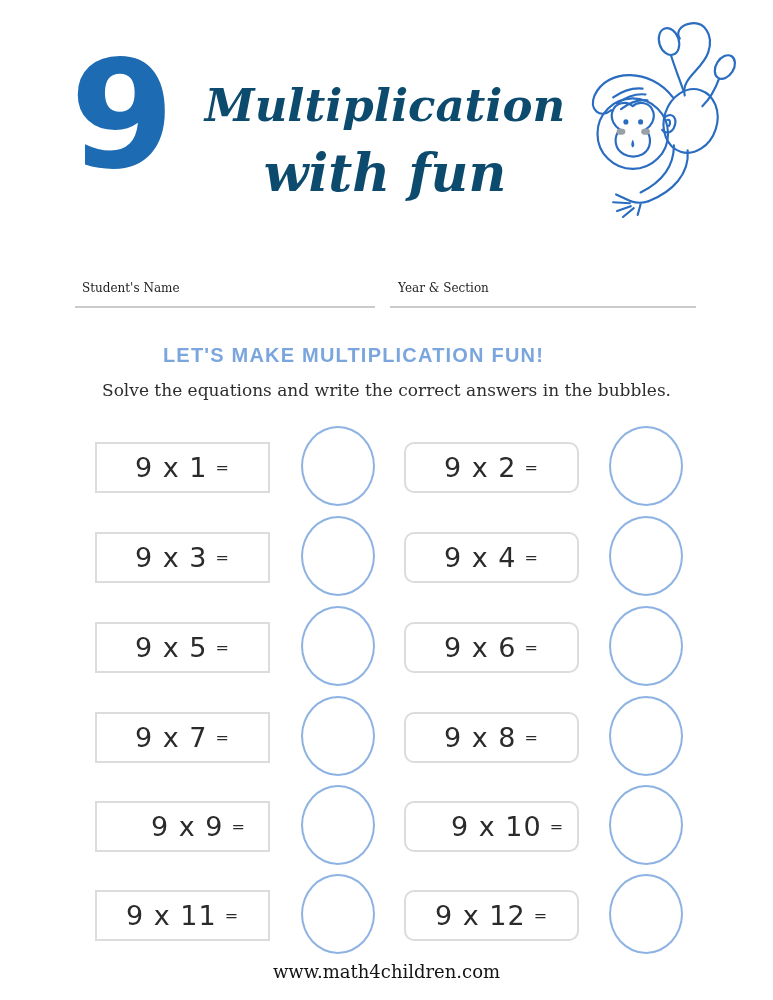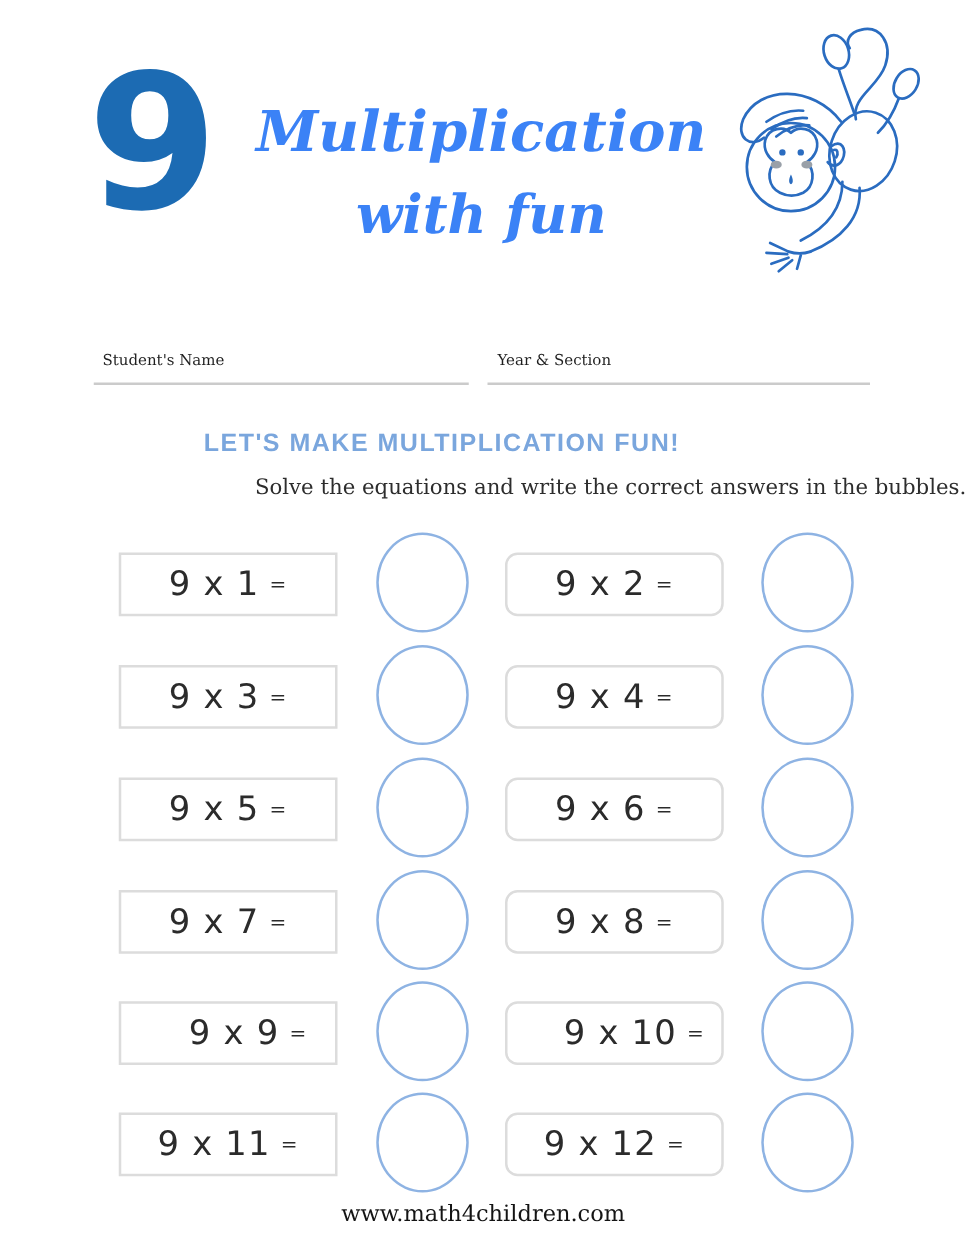--- a/index.html
+++ b/index.html
@@ -9,43 +9,43 @@
     overflow:hidden; font-family:"DejaVu Sans", sans-serif;
   }
   .big-number {
     position:absolute; left:70px; top:58px;
     font-family:"DejaVu Sans", sans-serif; font-weight:bold;
     font-size:150px; line-height:114px; color:#1c6bb3;
   }
   .title {
     position:absolute; left:170px; top:72px; width:430px; text-align:center;
     font-family:"DejaVu Serif", serif; font-style:italic; font-weight:bold;
-    color:#3b82f6;
+    color:#0c4a6e;
   }
   .title-line1 { font-size:45px; line-height:67px; }
-  .title-line2 { font-size:43px; line-height:67px; }
+  .title-line2 { font-size:52px; line-height:67px; }
   .monkey { position:absolute; left:572px; top:8px; }
   .field-label {
     position:absolute; top:281px; font-family:"DejaVu Serif", serif;
     font-size:12px; color:#1f1f1f;
   }
   .label-student { left:82px; }
   .label-year { left:398px; }
   .field-line {
     position:absolute; top:306px; height:2px; background:#cbcbcb;
   }
   .line-student { left:75px; width:300px; }
   .line-year { left:390px; width:306px; }
   .heading {
     position:absolute; top:344px; left:0; width:707px; text-align:center;
     font-family:"Liberation Sans", sans-serif; font-weight:bold;
     font-size:20px; letter-spacing:1.2px; color:#7aa6dd;
   }
   .instruction {
-    position:absolute; top:380px; left:0; width:773px; text-align:right;
+    position:absolute; top:380px; left:0; width:773px; text-align:center;
     font-family:"DejaVu Serif", serif; font-size:17px; color:#2d2d2d;
   }
   .eq-box {
     position:absolute; width:175px; height:51px;
     border:2px solid #dcdcdc; background:#ffffff;
     display:flex; align-items:center; justify-content:center;
     font-family:"DejaVu Sans", sans-serif; font-size:27px; color:#2b2b2b;
     letter-spacing:1px; white-space:nowrap;
   }
   .col-l { left:95px; } .col-r { left:404px;border-radius:10px; }

